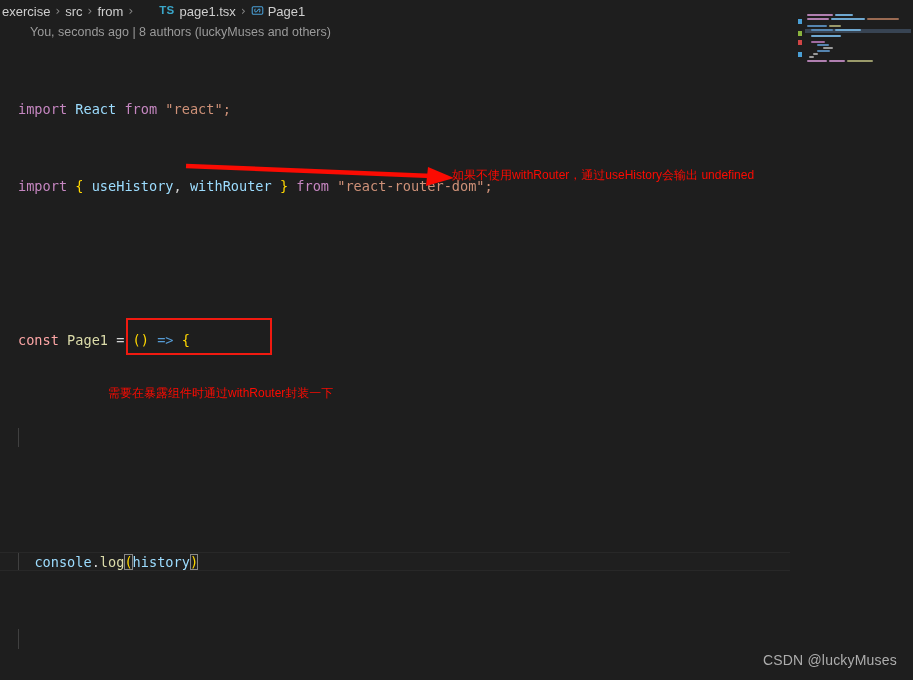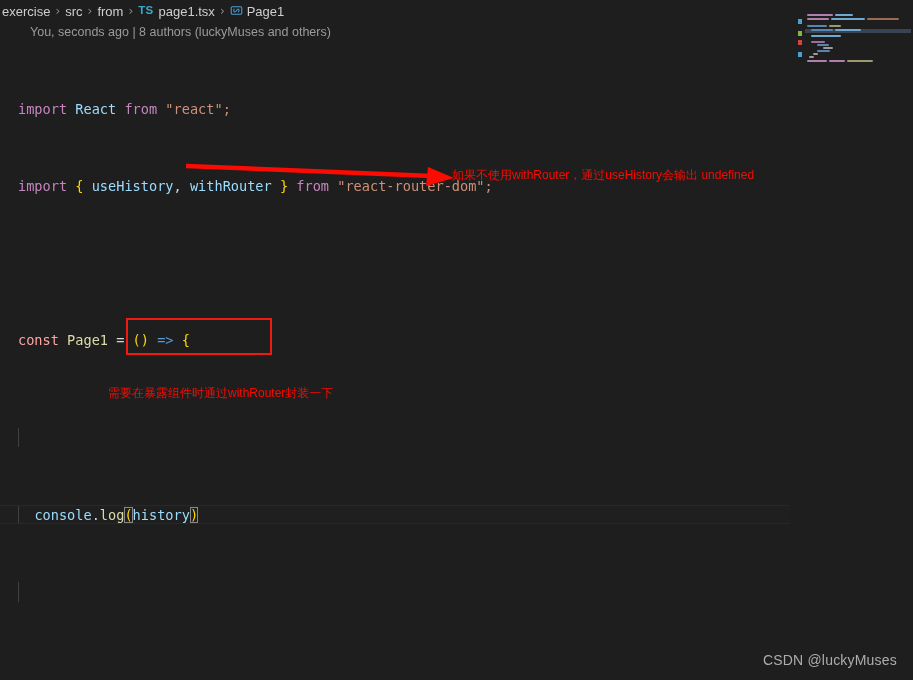--- a/index.html
+++ b/index.html
@@ -36,20 +36,21 @@
     padding: 0 5px;
     font-family: "DejaVu Sans", sans-serif;
   }
   .ts-badge {
     color: #3aa6c9;
     font-family: "Liberation Sans", sans-serif;
     font-weight: bold;
     font-size: 11.5px;
     letter-spacing: .3px;
     margin-right: 5px;
+    margin-left: 21px;
   }
   .sym-icon {
     display: inline-block;
     margin-right: 4px;
     line-height: 0;
   }
 
   
   #blame-header {
     position: absolute;
@@ -68,20 +69,21 @@
     font-family: "DejaVu Sans Mono", monospace;
     font-size: 13.6px;
     line-height: 19.3px;
     white-space: pre;
   }
   .line { position: relative; height: 19.3px; padding-left: 18px; }
   .line.active {
     border-top: 1px solid #282828;
     border-bottom: 1px solid #282828;
     background: #1f1f1f;
+    margin-top: 47px;
   }
   
   .guide {
     position: absolute;
     top: 0; bottom: 0;
     width: 1px;
     background: #404040;
   }
   .g1 { left: 18px; }
 

